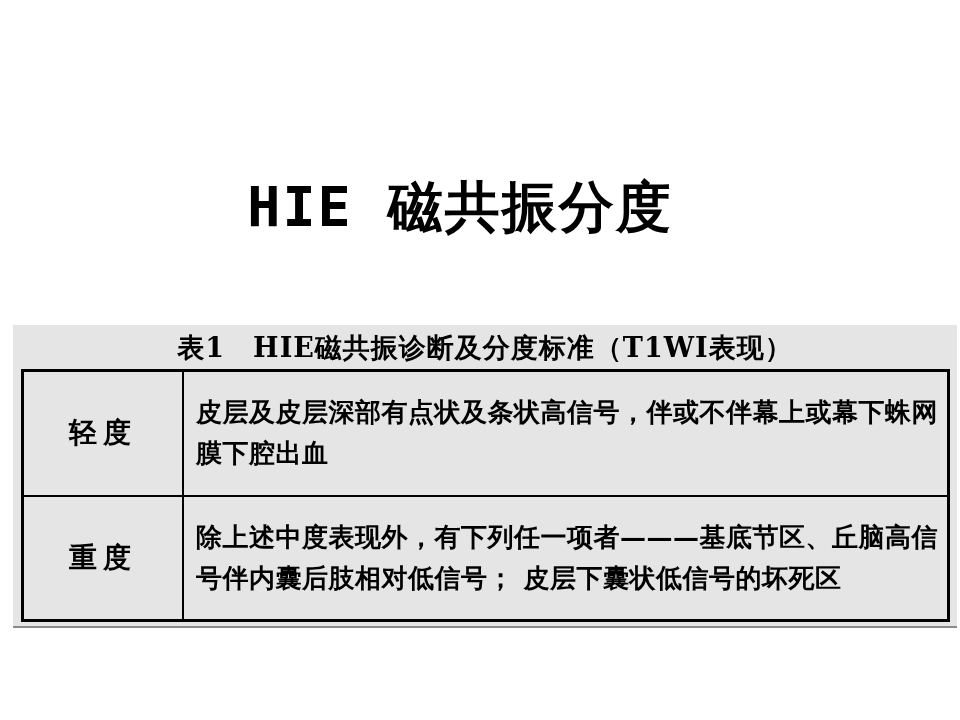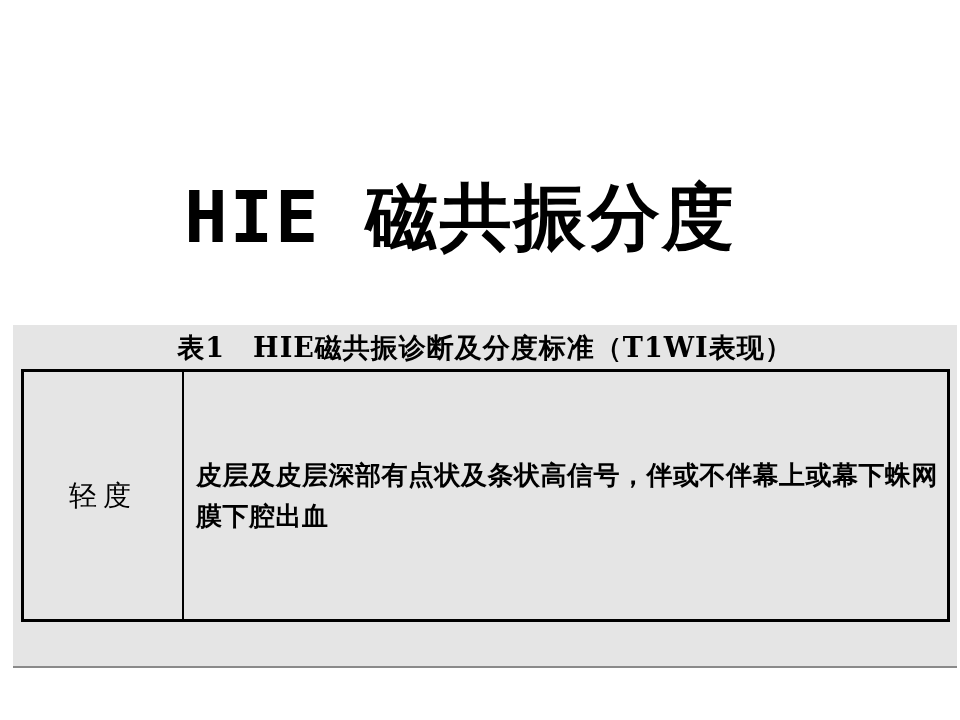--- a/index.html
+++ b/index.html
@@ -17,31 +17,31 @@
     color: #000000;
   }
   .slide-title {
     position: absolute;
     top: 176px;
     left: 0;
     width: 920px;
     text-align: center;
     font-family: "DejaVu Sans Mono", "DejaVu Sans", sans-serif;
     font-weight: bold;
-    font-size: 72px;
+    font-size: 55px;
     line-height: 1.15;
     letter-spacing: 2px;
     white-space: nowrap;
   }
   .table-panel {
     position: absolute;
     left: 13px;
     top: 325px;
     width: 944px;
-    height: 343px;
+    height: 303px;
     background: #e5e5e5;
     border-bottom: 2px solid #8a8a8a;
     box-sizing: border-box;
   }
   .table-caption {
     position: absolute;
     top: 5px;
     left: 0;
     width: 100%;
     text-align: center;
@@ -64,21 +64,21 @@
     border: 2px solid #000000;
   }
   table.grading-table {
     border-width: 3px;
   }
   td.grade-cell {
     width: 156px;
     text-align: center;
     vertical-align: middle;
     font-size: 28px;
-    font-weight: normal;
+    font-weight: bold;
     letter-spacing: 6px;
   }
   td.desc-cell {
     vertical-align: middle;
     font-size: 26px;
     font-weight: bold;
     line-height: 41px;
     padding: 2px 6px 2px 12px;
     letter-spacing: 0.5px;
     margin-left: 32px;
@@ -94,18 +94,22 @@
   <div class="table-panel">
 
     <div class="table-caption">表1　HIE磁共振诊断及分度标准（T1WI表现）</div>
 
     <table class="grading-table">
       <tbody>
         <tr>
           <td class="grade-cell">轻度</td>
           <td class="desc-cell">皮层及皮层深部有点状及条状高信号，伴或不伴幕上或幕下蛛网膜下腔出血</td>
         </tr>
+        <tr>
+          <td class="grade-cell">重度</td>
+          <td class="desc-cell">除上述中度表现外，有下列任一项者———基底节区、丘脑高信号伴内囊后肢相对低信号； 皮层下囊状低信号的坏死区</td>
+        </tr>
       </tbody>
     </table>
 
   </div>
 
 </div>
 
 </body></html>

